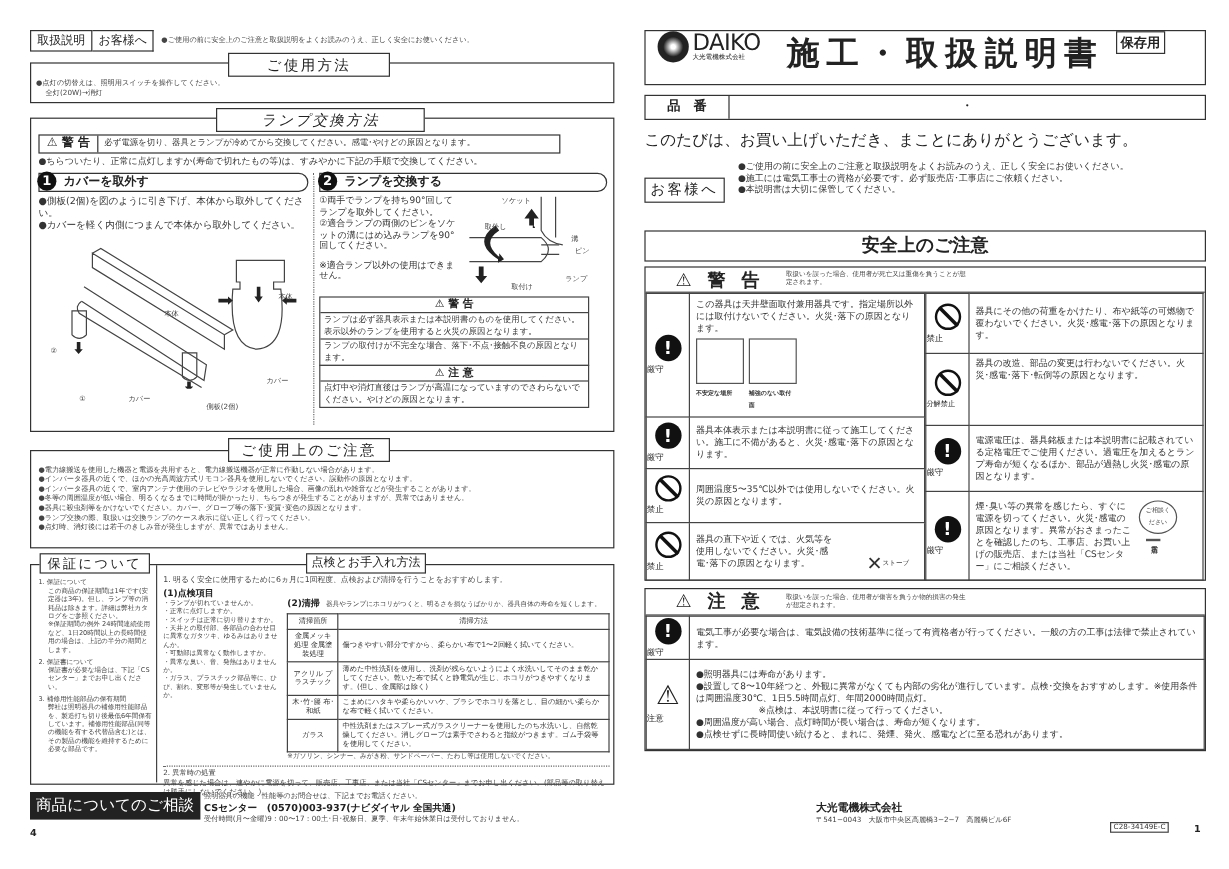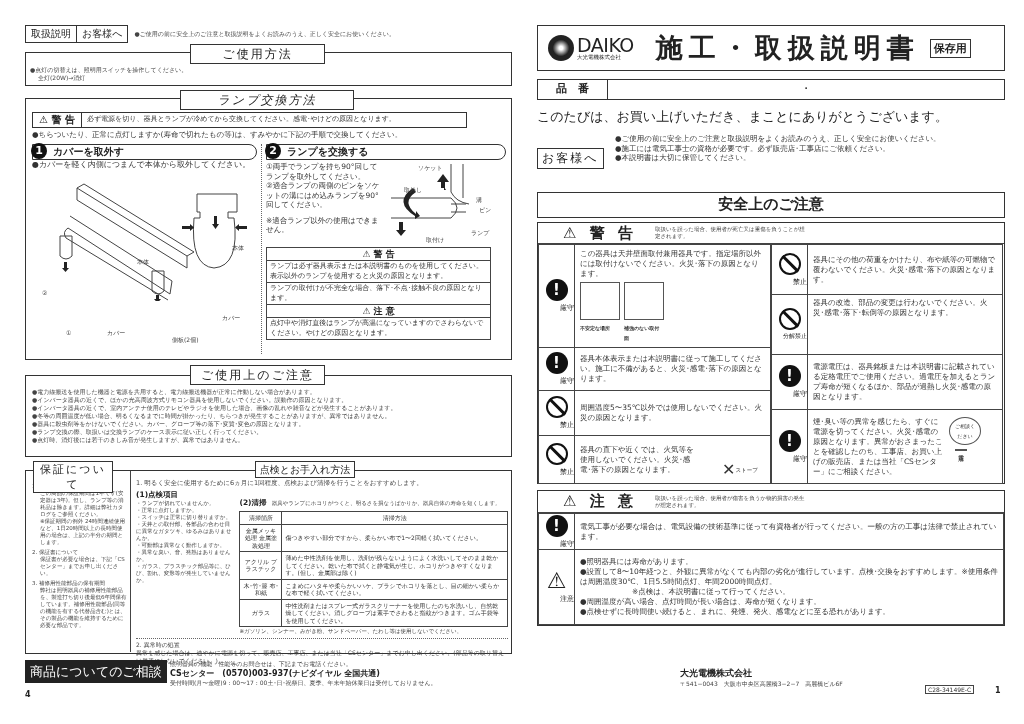--- a/index.html
+++ b/index.html
@@ -12,21 +12,21 @@
 .hdr-tab{border:1.5px solid #333;display:inline-block;font-size:10px;padding:1px 5px;}
 .pill{border:1px solid #333;border-radius:0 12px 12px 0;height:16px;font-size:10px;font-weight:bold;line-height:14px;padding-left:20px;position:relative;}
 .num{position:absolute;left:-2px;top:-2px;width:16px;height:16px;border-radius:50%;background:#111;color:#fff;font-size:11px;text-align:center;line-height:16px;font-weight:bold;}
 table{border-collapse:collapse;}
 .ct td,.ct th{border:1px solid #444;font-size:6px;line-height:7.5px;padding:2px 3px;color:#333;font-weight:normal;}
 .ct th{text-align:center;}
 .ic{width:22px;height:22px;border-radius:50%;margin:0 auto;}
 .ic-bang{background:#111;color:#fff;font-weight:bold;font-size:15px;text-align:center;line-height:22px;}
 .ic-ban{border:2.5px solid #111;position:relative;}
 .ic-ban:after{content:"";position:absolute;left:8px;top:-2px;width:2.5px;height:22px;background:#111;transform:rotate(-45deg);}
-.ic-lbl{font-size:7px;text-align:right;margin-top:2px;}
+.ic-lbl{font-size:7px;text-align:left;margin-top:2px;}
 .wt td{border:1px solid #444;vertical-align:middle;}
 .wt .icell{width:36px;text-align:center;}
 .wt .txt{font-size:7.5px;line-height:10px;padding:3px 5px;color:#333;}
 .sketch{border:1px solid #555;display:inline-block;}
 </style>
 </head>
 <body>
 
 <div>
 
@@ -47,20 +47,21 @@
       <span style="font-size:10px;font-weight:bold;padding:0 6px;border-right:1.5px solid #333;height:100%;line-height:13px;">⚠ 警 告</span>
       <span class="t7" style="padding-left:5px;">必ず電源を切り、器具とランプが冷めてから交換してください。感電･やけどの原因となります。</span>
     </div>
     <div class="t7" style="position:absolute;left:6px;top:31px;font-size:7.5px;">●ちらついたり、正常に点灯しますか(寿命で切れたもの等)は、すみやかに下記の手順で交換してください。</div>
 
     <div style="position:absolute;left:6px;top:45px;width:225px;">
       <div class="pill">
         <span class="num">1</span>
         <span>カバーを取外す</span>
       </div>
+      <div class="t7" style="font-size:8px;line-height:10px;margin-top:3px;">●側板(2個)を図のように引き下げ、本体から取外してください。</div>
       <div class="t7" style="font-size:8px;line-height:10px;">●カバーを軽く内側につまんで本体から取外してください。</div>
       
       <svg width="225" height="125" style="margin-top:6px;">
         <g stroke="#444" fill="none" stroke-width="1">
           <path d="M45 12 L155 80 L155 92 L45 24 Z"></path>
           <path d="M45 12 L52 8 L162 76 L155 80"></path>
           <path d="M38 40 L140 105 L138 118 L36 52"></path>
           <path d="M36 52 Q30 56 34 62 L136 124"></path>
           <path d="M28 60 L40 60 L40 80 Q34 86 28 80 Z"></path>
           <path d="M120 95 L132 95 L132 115 Q126 121 120 115 Z"></path>
@@ -190,35 +191,35 @@
             </table>
           <div class="t6" style="font-size:5.5px;">※ガソリン、シンナー、みがき粉、サンドペーパー、たわし等は使用しないでください。</div>
         </div>
       </div>
       <div style="border-top:1px dotted #666;margin-top:3px;padding-top:2px;">
         <div class="t6" style="font-size:6px;">2. 異常時の処置</div>
         <div class="t6" style="font-size:6px;">異常を感じた場合は、速やかに電源を切って、販売店、工事店、または当社「CSセンター」までお申し出ください。(部品等の取り替えは勝手にしないでください。)</div>
       </div>
     </div>
   </div>
-  <div class="sect-title" style="left:33px;top:461px;width:80px;font-size:11px;line-height:15px;">保証について</div>
+  <div class="sect-title" style="left:33px;top:461px;width:92px;font-size:11px;line-height:15px;">保証について</div>
   <div class="sect-title" style="left:255px;top:461px;width:100px;font-size:10px;line-height:15px;letter-spacing:0;">点検とお手入れ方法</div>
 
   <div class="abs" style="left:25px;top:660px;background:#222;color:#fff;font-size:13px;padding:2px 5px;line-height:19px;">商品についてのご相談</div>
   <div class="abs" style="left:170px;top:660px;">
     <div class="t6">照明器具の機能・性能等のお問合せは、下記までお電話ください。</div>
     <div style="font-size:8px;font-weight:bold;line-height:11px;">CSセンター　(0570)003-937(ナビダイヤル 全国共通)</div>
     <div class="t6">受付時間(月〜金曜)9：00〜17：00土･日･祝祭日、夏季、年末年始休業日は受付しておりません。</div>
   </div>
   <div class="abs" style="left:25px;top:690px;font-size:8px;font-weight:bold;">4</div>
 </div>
 
 <div>
 
-  <div class="abs box" style="left:537px;top:25px;width:468px;height:46px;display:flex;align-items:center;">
+  <div class="abs box" style="left:537px;top:25px;width:468px;height:46px;display:flex;align-items:flex-start;">
     <div style="display:flex;align-items:center;margin-left:10px;">
       <div style="width:26px;height:26px;border-radius:50%;background:radial-gradient(circle,#fff 10%,#222 45%);"></div>
       <div style="margin-left:3px;">
         <div style="font-size:19px;line-height:18px;letter-spacing:-0.5px;">DAIKO</div>
         <div style="font-size:5.5px;line-height:7px;">大光電機株式会社</div>
       </div>
     </div>
     <div style="font-size:27px;font-weight:bold;letter-spacing:6px;margin-left:22px;">施工・取扱説明書</div>
     <div style="border:1.5px solid #333;font-size:11px;font-weight:bold;padding:1px 3px;margin-left:10px;">保存用</div>
   </div>

